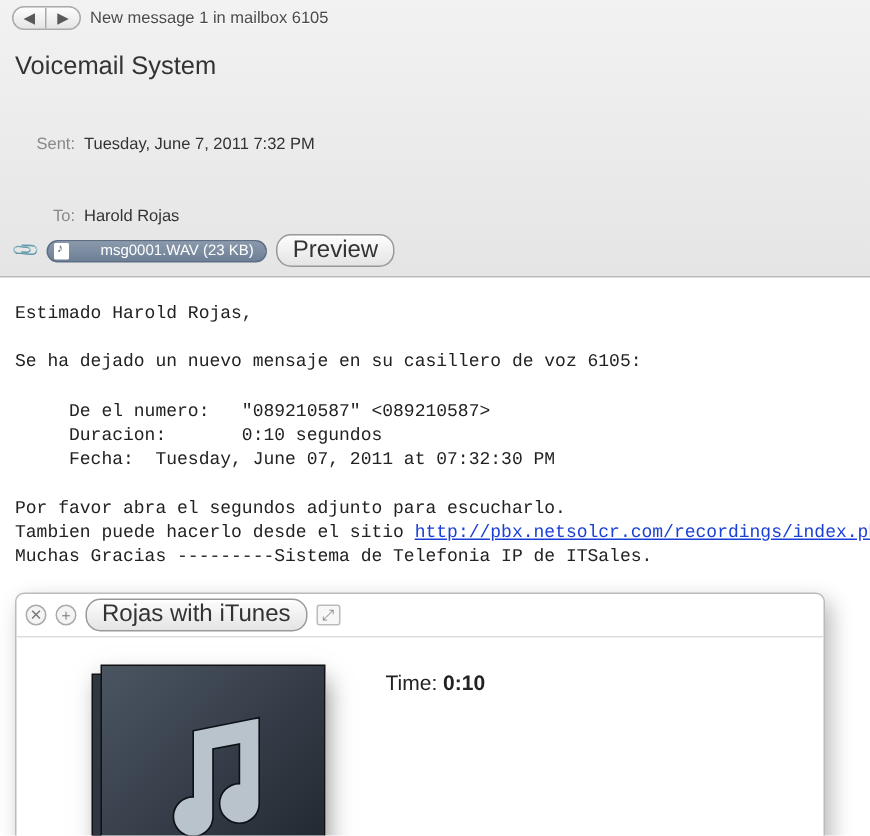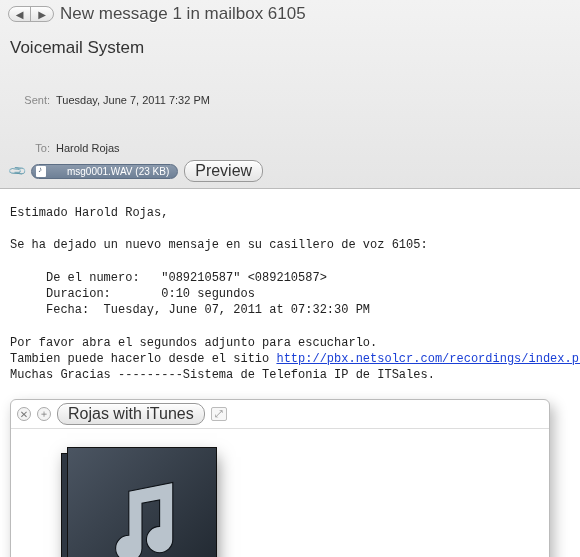--- a/index.html
+++ b/index.html
@@ -34,21 +34,21 @@
   .nav-buttons span {
     width: 22px;
     display: flex;
     align-items: center;
     justify-content: center;
     font-size: 10px;
     color: #5a5a5a;
   }
   .nav-buttons span:first-child { border-right: 1px solid #aaa; }
   .subject {
-    font-size: 17px;
+    font-size: 11px;
     color: #4a4a4a;
     font-weight: normal;
     text-shadow: 0 1px 0 #fff;
   }
   .from {
     font-size: 17px;
     color: #333;
     margin: 14px 0 6px 2px;
   }
   .meta-row {
@@ -215,20 +215,23 @@
     <span class="circ">＋</span>
     <button class="open-btn">Rojas with iTunes</button>
     <span class="expand">⤢</span>
   </div>
   <div class="pp-body">
     <div class="album">
       <svg width="110" height="110" viewBox="0 0 100 100">
         <path d="M38 22 L78 14 L78 66 A12 12 0 1 1 66 54 L66 30 L50 33 L50 74 A12 12 0 1 1 38 62 Z" fill="#b9c3cc" stroke="#0d1116" stroke-width="1"></path>
       </svg>
     </div>
+    <div class="time-line">
+      <span>Time: </span><b>0:10</b>
+    </div>
   </div>
   <div class="pp-controls">
     <span>🔈</span>
     <span>▶</span>
     <div class="track"></div>
     <span>00:00:10</span>
   </div>
 </div>
 
 </body></html>

